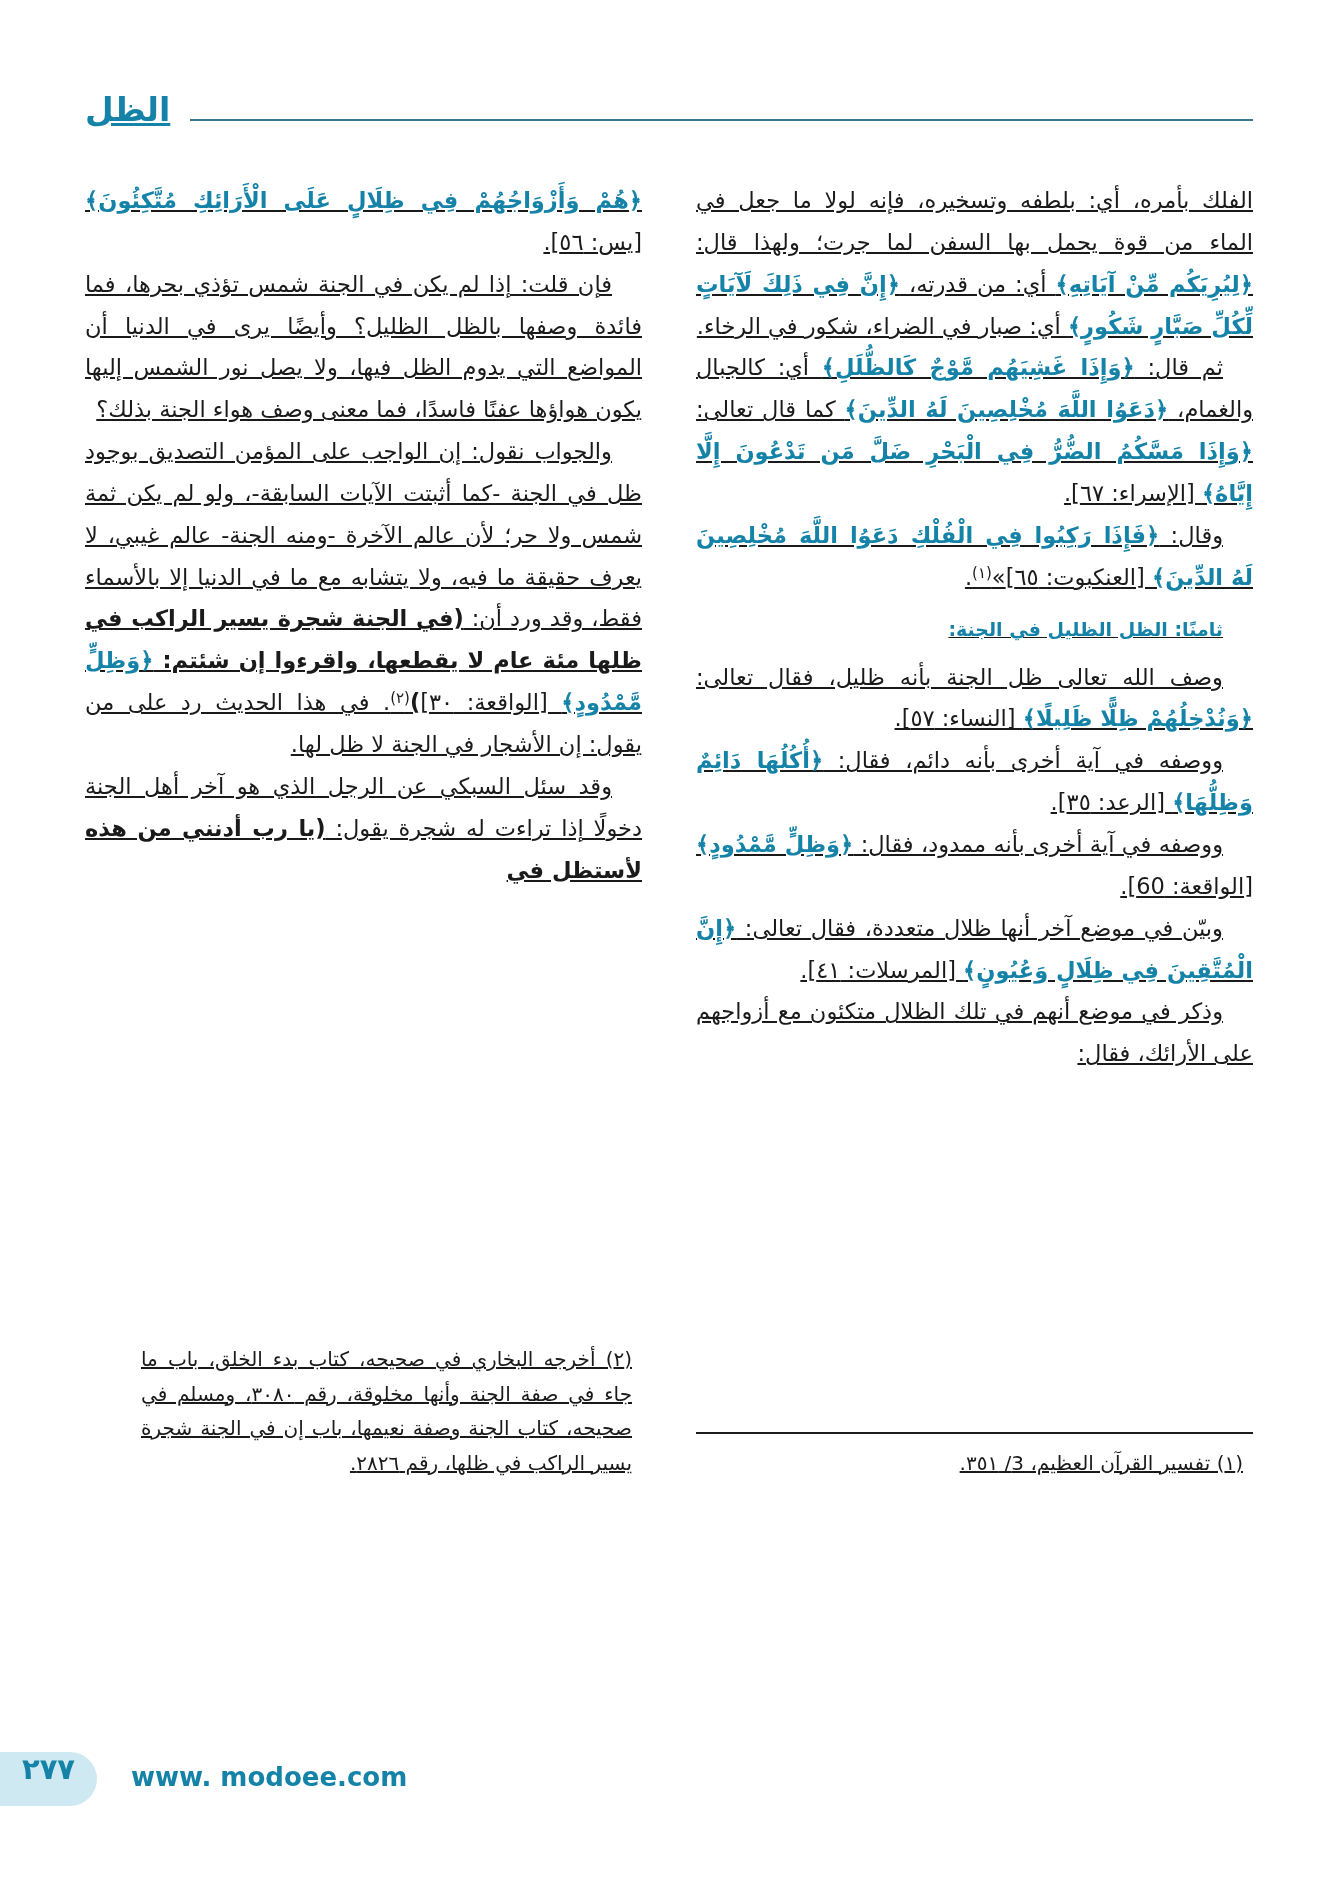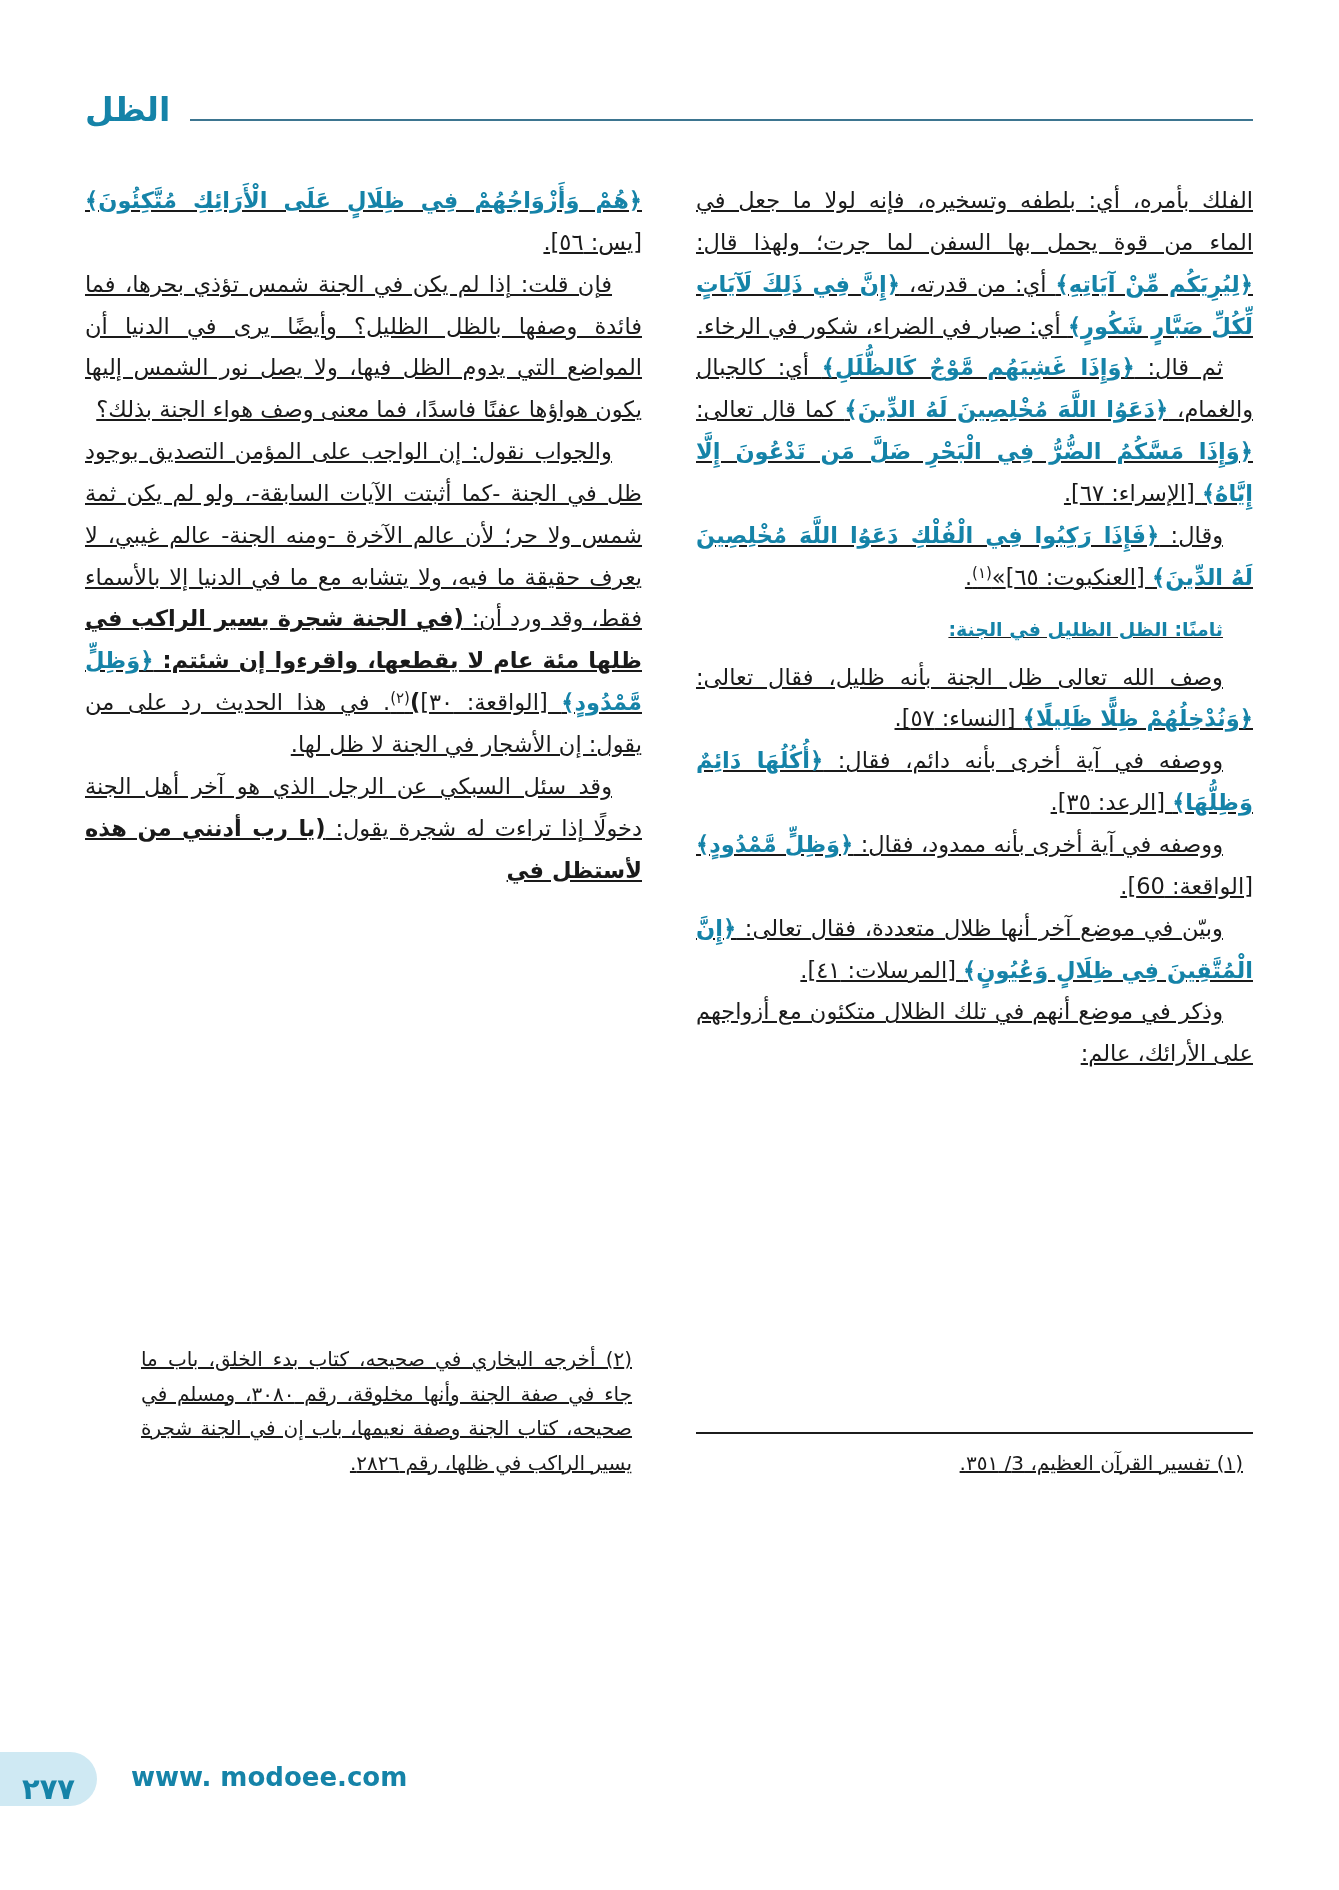--- a/index.html
+++ b/index.html
@@ -21,20 +21,21 @@
   }
   
   .page-header{
     position:absolute; top:92px; left:85px; right:86px;
     display:flex; align-items:flex-end; gap:20px;
   }
   .chapter-title{
     color:var(--accent);
     font-size:33px; font-weight:bold; line-height:1.1;
     white-space:nowrap;
+    text-decoration:underline;
   }
   .header-rule{
     flex:1; height:0;
     border-bottom:2.5px solid var(--header-line);
     margin-bottom:7px;
   }
   
   .content{
     position:absolute; top:180px; right:86px; left:85px; height:1310px;
     display:flex; gap:54px;
@@ -81,21 +82,21 @@
     margin:10px;
     text-align:justify;
   }
   .fn-indent{ padding-inline-end:46px; }
   
   .page-number-badge{
     position:absolute; left:0; top:1752px;
     width:97px; height:54px;
     background:var(--badge-bg);
     border-radius:0 27px 27px 0;
-    display:flex; align-items:flex-end; justify-content:center;
+    display:flex; align-items:flex-start; justify-content:center;
     color:var(--accent);
     font-size:29px; font-weight:bold;
   }
   .website{
     position:absolute; left:131px; top:1762px;
     color:var(--accent);
     font-size:26px; font-weight:bold;
     direction:ltr;
   }
 </style>
@@ -112,21 +113,21 @@
   <main class="content">
     <section class="column" dir="rtl" lang="ar">
         <p class="para noindent"><span class="seg-normal">الفلك بأمره، أي: بلطفه وتسخيره، فإنه لولا ما جعل في الماء من قوة يحمل بها السفن لما جرت؛ ولهذا قال: </span><span class="seg-verse">﴿لِيُرِيَكُم مِّنْ آيَاتِهِ﴾</span><span class="seg-normal"> أي: من قدرته، </span><span class="seg-verse">﴿إِنَّ فِي ذَلِكَ لَآيَاتٍ لِّكُلِّ صَبَّارٍ شَكُورٍ﴾</span><span class="seg-normal"> أي: صبار في الضراء، شكور في الرخاء.</span></p>
         <p class="para"><span class="seg-normal">ثم قال: </span><span class="seg-verse">﴿وَإِذَا غَشِيَهُم مَّوْجٌ كَالظُّلَلِ﴾</span><span class="seg-normal"> أي: كالجبال والغمام، </span><span class="seg-verse">﴿دَعَوُا اللَّهَ مُخْلِصِينَ لَهُ الدِّينَ﴾</span><span class="seg-normal"> كما قال تعالى: </span><span class="seg-verse">﴿وَإِذَا مَسَّكُمُ الضُّرُّ فِي الْبَحْرِ ضَلَّ مَن تَدْعُونَ إِلَّا إِيَّاهُ﴾</span><span class="seg-ref"> [الإسراء: ٦٧].</span></p>
         <p class="para"><span class="seg-normal">وقال: </span><span class="seg-verse">﴿فَإِذَا رَكِبُوا فِي الْفُلْكِ دَعَوُا اللَّهَ مُخْلِصِينَ لَهُ الدِّينَ﴾</span><span class="seg-ref"> [العنكبوت: ٦٥]</span><span class="seg-normal">»</span><span class="seg-fnref">(١)</span><span class="seg-normal">.</span></p>
         <h2 class="section-heading">ثامنًا: الظل الظليل في الجنة:</h2>
         <p class="para"><span class="seg-normal">وصف الله تعالى ظل الجنة بأنه ظليل، فقال تعالى: </span><span class="seg-verse">﴿وَنُدْخِلُهُمْ ظِلًّا ظَلِيلًا﴾</span><span class="seg-ref"> [النساء: ٥٧].</span></p>
         <p class="para"><span class="seg-normal">ووصفه في آية أخرى بأنه دائم، فقال: </span><span class="seg-verse">﴿أُكُلُهَا دَائِمٌ وَظِلُّهَا﴾</span><span class="seg-ref"> [الرعد: ٣٥].</span></p>
         <p class="para"><span class="seg-normal">ووصفه في آية أخرى بأنه ممدود، فقال: </span><span class="seg-verse">﴿وَظِلٍّ مَّمْدُودٍ﴾</span><span class="seg-ref"> [الواقعة: 60].</span></p>
         <p class="para"><span class="seg-normal">وبيّن في موضع آخر أنها ظلال متعددة، فقال تعالى: </span><span class="seg-verse">﴿إِنَّ الْمُتَّقِينَ فِي ظِلَالٍ وَعُيُونٍ﴾</span><span class="seg-ref"> [المرسلات: ٤١].</span></p>
-        <p class="para"><span class="seg-normal">وذكر في موضع أنهم في تلك الظلال متكئون مع أزواجهم على الأرائك، عالم:</span></p>
+        <p class="para"><span class="seg-normal">وذكر في موضع أنهم في تلك الظلال متكئون مع أزواجهم على الأرائك، فقال:</span></p>
         <div class="footnote-area">
           <div class="footnote-separator"></div>
           <p class="footnote"><span class="seg-normal">(١) تفسير القرآن العظيم، 3/ ٣٥١.</span></p>
         </div>
       </section>
     <section class="column" dir="rtl" lang="ar">
         <p class="para noindent"><span class="seg-verse">﴿هُمْ وَأَزْوَاجُهُمْ فِي ظِلَالٍ عَلَى الْأَرَائِكِ مُتَّكِئُونَ﴾</span><span class="seg-ref"> [يس: ٥٦].</span></p>
         <p class="para"><span class="seg-normal">فإن قلت: إذا لم يكن في الجنة شمس تؤذي بحرها، فما فائدة وصفها بالظل الظليل؟ وأيضًا يرى في الدنيا أن المواضع التي يدوم الظل فيها، ولا يصل نور الشمس إليها يكون هواؤها عفنًا فاسدًا، فما معنى وصف هواء الجنة بذلك؟</span></p>
         <p class="para"><span class="seg-normal">والجواب نقول: إن الواجب على المؤمن التصديق بوجود ظل في الجنة -كما أثبتت الآيات السابقة-، ولو لم يكن ثمة شمس ولا حر؛ لأن عالم الآخرة -ومنه الجنة- عالم غيبي، لا يعرف حقيقة ما فيه، ولا يتشابه مع ما في الدنيا إلا بالأسماء فقط، وقد ورد أن: </span><span class="seg-bold">(في الجنة شجرة يسير الراكب في ظلها مئة عام لا يقطعها، واقرءوا إن شئتم: </span><span class="seg-verse">﴿وَظِلٍّ مَّمْدُودٍ﴾</span><span class="seg-ref"> [الواقعة: ٣٠]</span><span class="seg-bold">)</span><span class="seg-fnref">(٢)</span><span class="seg-normal">. في هذا الحديث رد على من يقول: إن الأشجار في الجنة لا ظل لها.</span></p>
         <p class="para"><span class="seg-normal">وقد سئل السبكي عن الرجل الذي هو آخر أهل الجنة دخولًا إذا تراءت له شجرة يقول: </span><span class="seg-bold">(يا رب أدنني من هذه لأستظل في</span></p>

